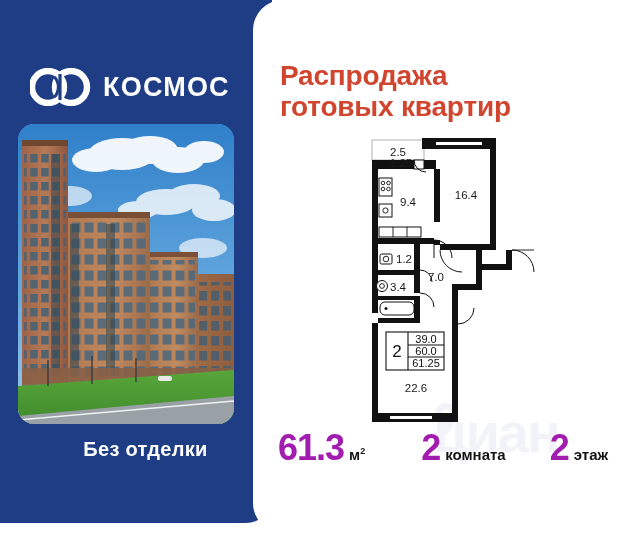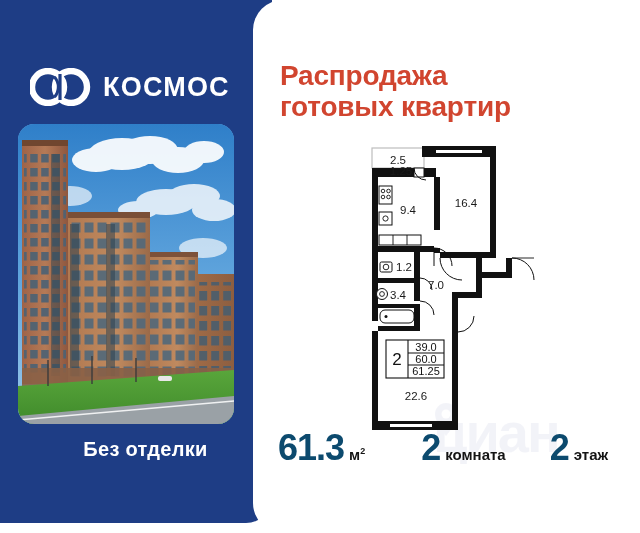--- a/index.html
+++ b/index.html
@@ -56,42 +56,42 @@
 
   
   .headline{
     position:absolute;left:280px;top:60px;width:340px;
     color:#d1452f;
     font-size:28px;font-weight:700;line-height:1.12;
     letter-spacing:-0.2px;
   }
 
   .plan-wrap{
-    position:absolute;left:360px;top:144px;width:175px;height:292px;
+    position:absolute;left:360px;top:136px;width:175px;height:292px;
   }
   .plan-wrap svg{display:block;}
 
   
   .watermark{
     position:absolute;left:405px;top:398px;width:215px;height:86px;
     opacity:0.055;pointer-events:none;
   }
   .watermark .wm-txt{
     font-size:56px;font-weight:700;color:#2f3a8f;letter-spacing:-2px;
     position:absolute;left:28px;top:2px;
   }
 
   
   .stats{
     position:absolute;left:262px;top:430px;width:378px;height:46px;
     display:flex;align-items:baseline;
   }
   .stat{display:flex;align-items:baseline;}
   .stat-num{
-    font-size:36px;font-weight:700;color:#0c4a6e;letter-spacing:-1px;line-height:1;
+    font-size:36px;font-weight:700;color:#a21caf;letter-spacing:-1px;line-height:1;
   }
   .stat-unit{
     font-size:15px;font-weight:600;color:#141414;margin-left:5px;
   }
   .stat-unit .sup{font-size:9px;vertical-align:super;}
   .s1{margin-left:16px;}
   .s2{margin-left:56px;}
   .s3{margin-left:44px;}
 </style>
 </head>

